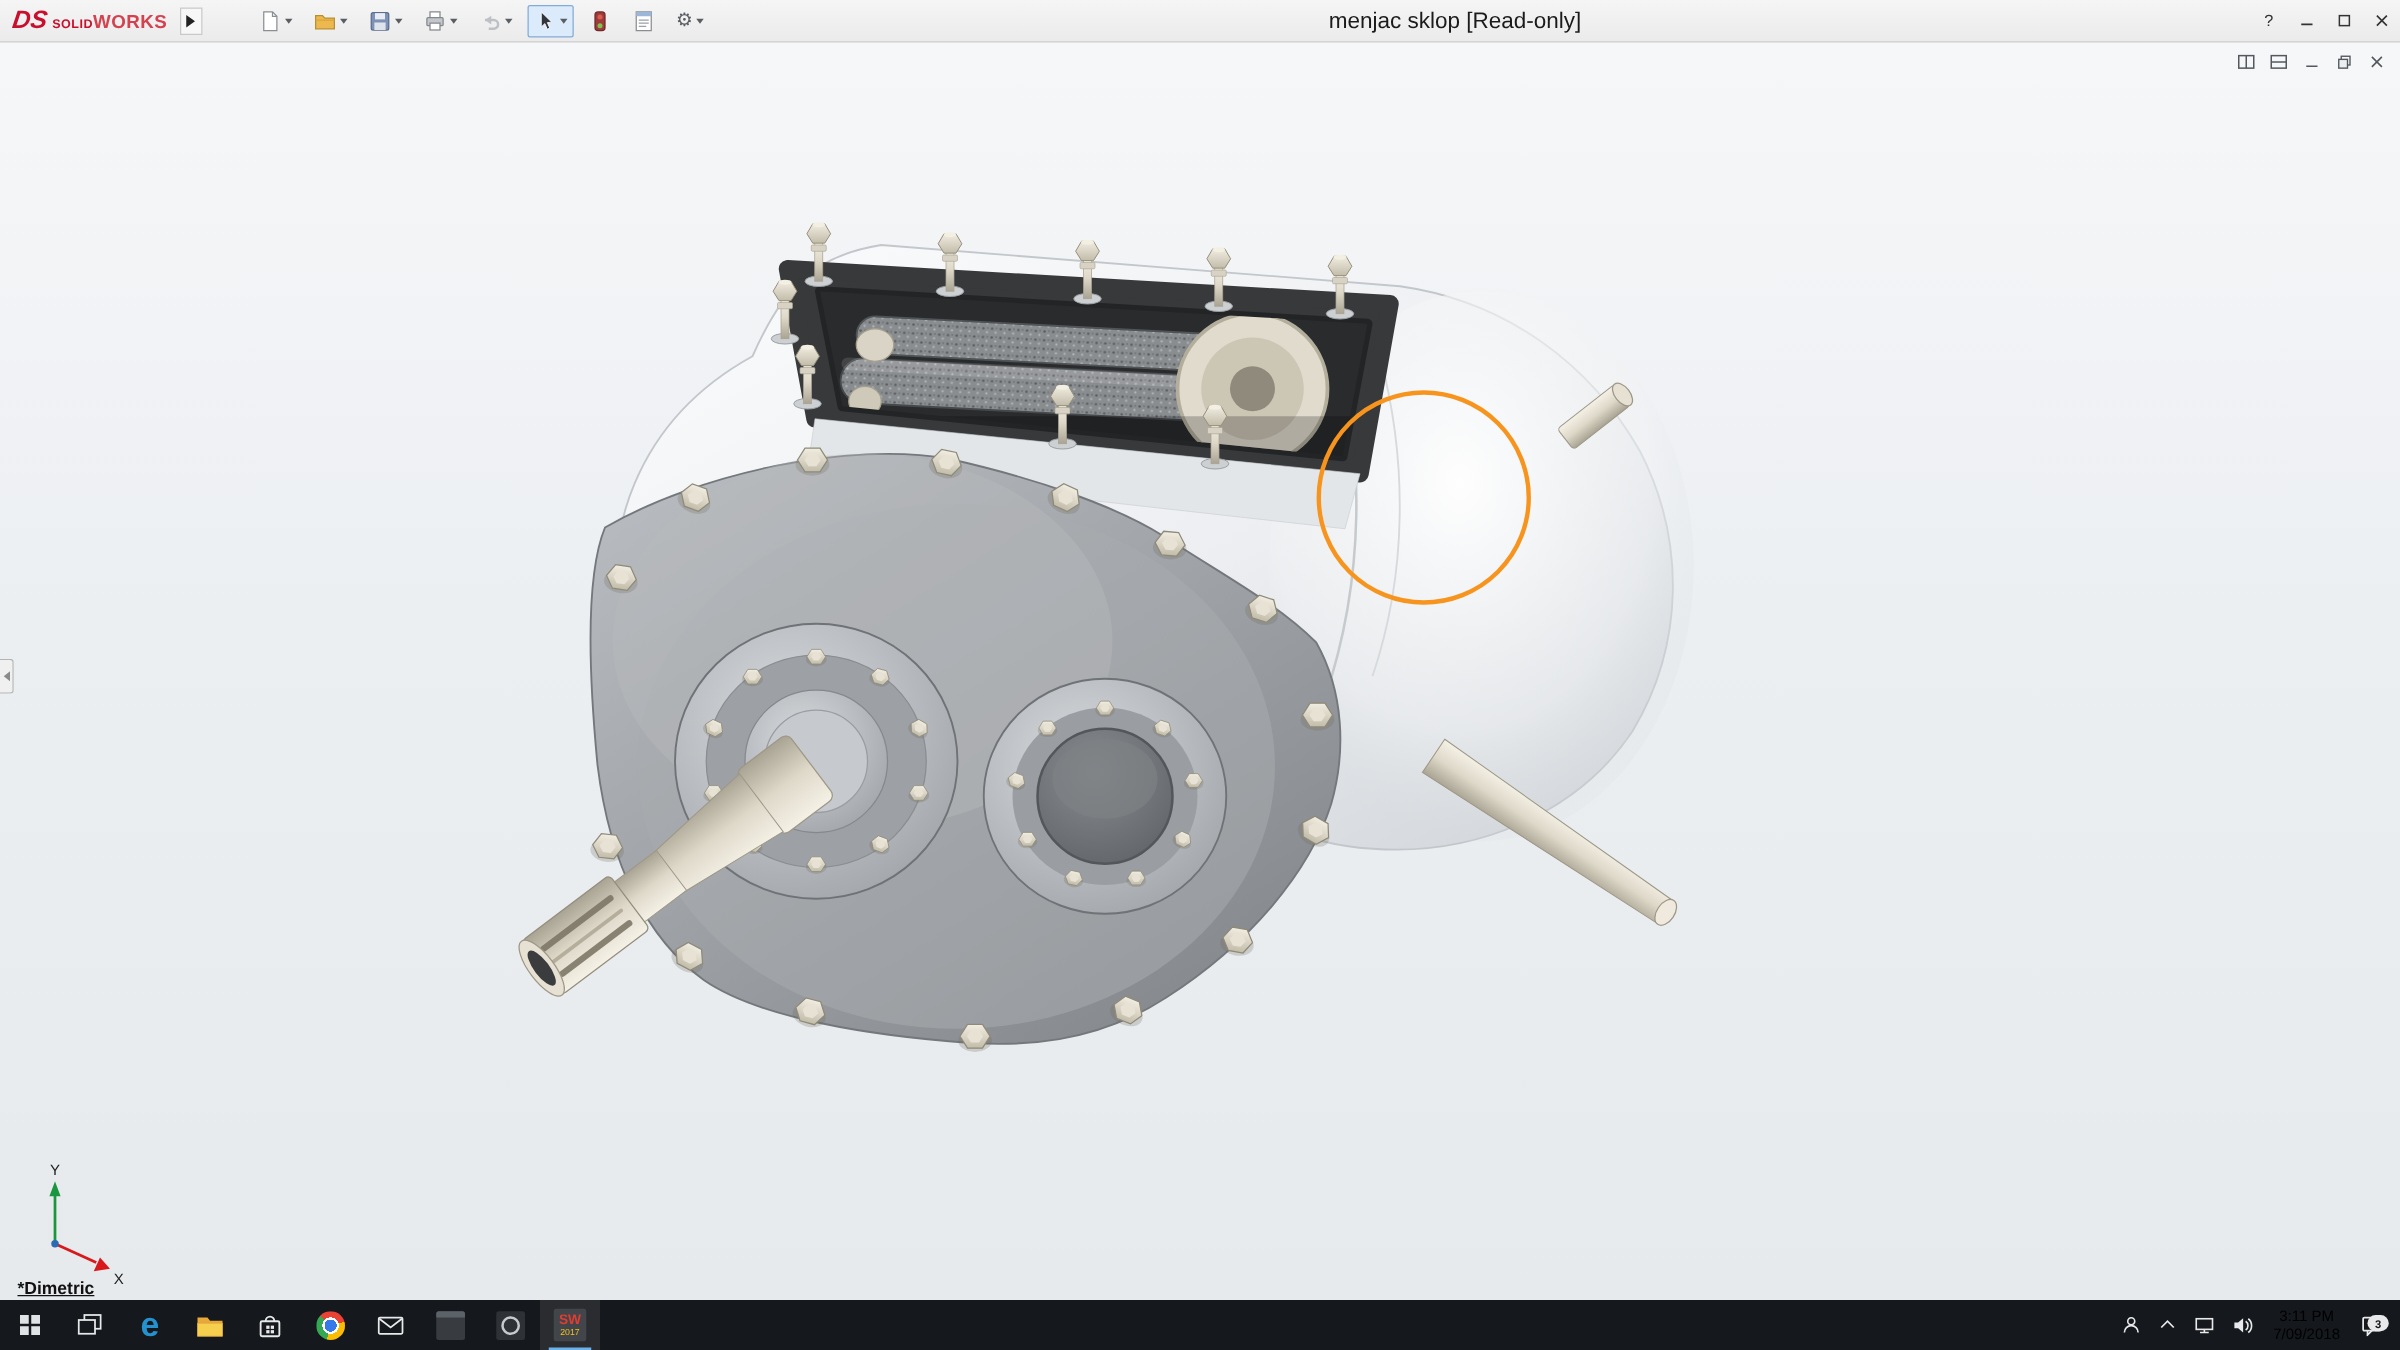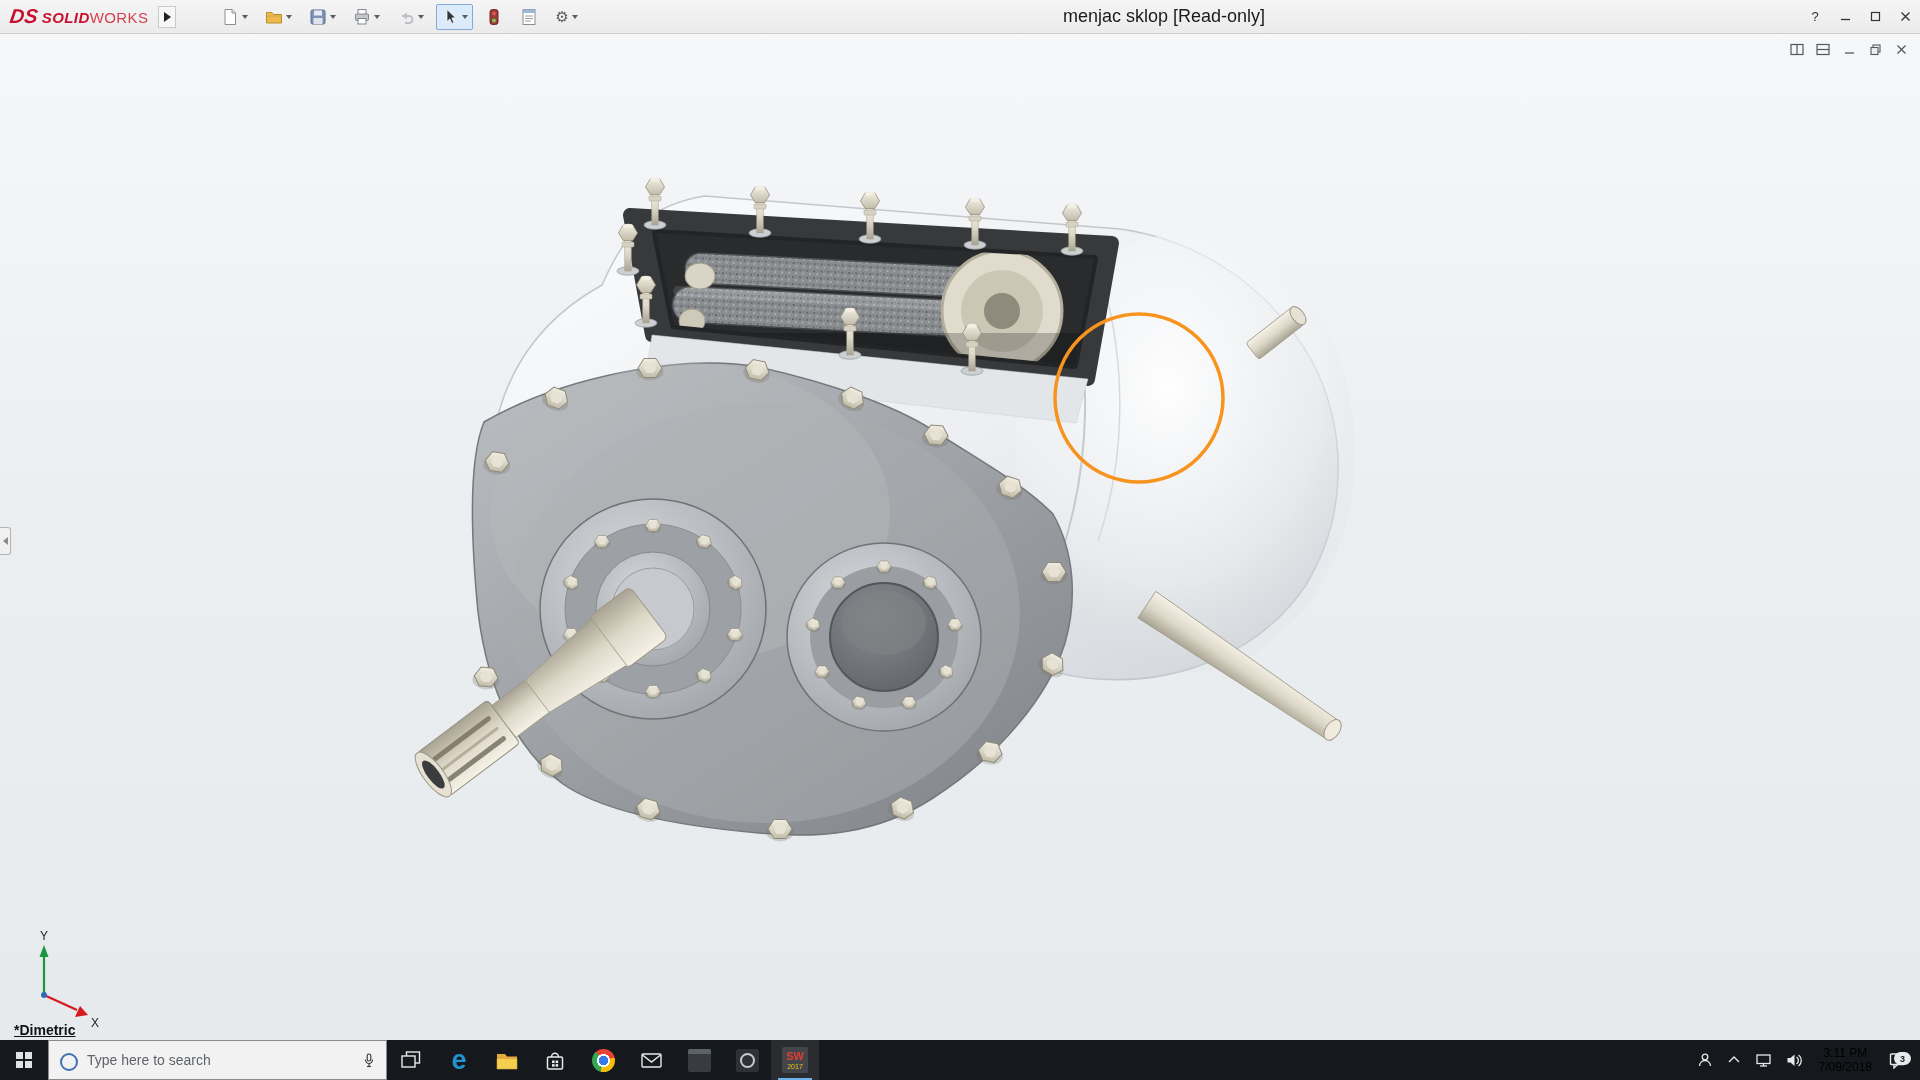--- a/index.html
+++ b/index.html
@@ -4,22 +4,22 @@
 <style>
   html,body{margin:0;padding:0;overflow:hidden;}
   body{width:1920px;height:1080px;position:relative;font-family:"Liberation Sans",sans-serif;background:#e9ecef;}
   button{border:0;background:transparent;padding:0;margin:0;font-family:inherit;cursor:default;}
 
   
   .titlebar{position:absolute;top:0;left:0;right:0;height:33px;background:linear-gradient(#f5f5f5,#ebebeb);
             border-bottom:1px solid #cccccc;display:flex;align-items:center;z-index:10;}
   .logo{display:flex;align-items:baseline;margin-left:10px;white-space:nowrap;}
   .logo .ds{color:#c8102e;font-weight:bold;font-style:italic;font-size:20px;margin-right:4px;transform:skewX(-8deg);display:inline-block;}
-  .logo .solid{color:#c8102e;font-weight:700;font-size:15px;letter-spacing:.4px;font-style:italic;}
-  .logo .works{color:#d4414f;font-weight:400;font-size:15px;letter-spacing:.4px;}
+  .logo .solid{color:#c8102e;font-weight:700;font-size:10px;letter-spacing:.4px;}
+  .logo .works{color:#d4414f;font-weight:700;font-size:15px;letter-spacing:.4px;}
   .tb-expand{width:18px;height:22px;margin-left:10px;display:flex;align-items:center;justify-content:center;border:1px solid #c9c9c9;background:#f7f7f7;}
   .tb-expand .tri{width:0;height:0;border-top:5px solid transparent;border-bottom:5px solid transparent;border-left:7px solid #222;}
   .tb-tools{display:flex;align-items:center;gap:7px;margin-left:40px;}
   .tb-btn{display:flex;align-items:center;gap:3px;height:26px;padding:0 4px;border:1px solid transparent;border-radius:2px;}
   .tb-btn.active{border:1px solid #84abd6;background:#dcebfb;}
   .caret{width:0;height:0;border-left:3.5px solid transparent;border-right:3.5px solid transparent;border-top:4px solid #5a5e63;}
   .gearglyph{font-size:15px;color:#5a5e63;line-height:24px;}
   .tb-title{position:absolute;left:1164px;transform:translateX(-50%);top:0;line-height:33px;font-size:18px;color:#1b1b1b;white-space:nowrap;}
   .tb-winbtns{margin-left:auto;display:flex;height:33px;}
   .tb-winbtns button{width:30px;height:33px;display:flex;align-items:center;justify-content:center;color:#333;font-size:13px;}
@@ -407,30 +407,20 @@
 <div class="taskbar">
   <button class="tb-start">
     <span class="winlogo">
         <span></span>
         <span></span>
         <span></span>
         <span></span>
       </span>
   </button>
 
-  <div class="tb-search">
-    <span class="cortana-ring"></span>
-    <input type="text" placeholder="Type here to search" style="">
-    <svg class="mic" width="14" height="15" viewBox="0 0 14 15">
-      <rect x="5.2" y="1" width="3.6" height="7" rx="1.8" fill="none" stroke="#3c4043" stroke-width="1.2"></rect>
-      <path d="M3.5 6.5a3.5 4 0 0 0 7 0" fill="none" stroke="#3c4043" stroke-width="1.2"></path>
-      <line x1="7" y1="11" x2="7" y2="13" stroke="#3c4043" stroke-width="1.2"></line>
-      <line x1="5" y1="13.5" x2="9" y2="13.5" stroke="#3c4043" stroke-width="1.2"></line>
-    </svg>
-  </div>
 
   <button class="tb-app">
     <svg width="22" height="20" viewBox="0 0 22 20">
       <rect x="6.5" y="2" width="13" height="11" fill="none" stroke="#e8e9ea" stroke-width="1.4"></rect>
       <rect x="2" y="6" width="13" height="11" fill="#15181c" stroke="#e8e9ea" stroke-width="1.4"></rect>
     </svg>
   </button>
   <button class="tb-app">
     <span class="edge-e">e</span>
   </button>

